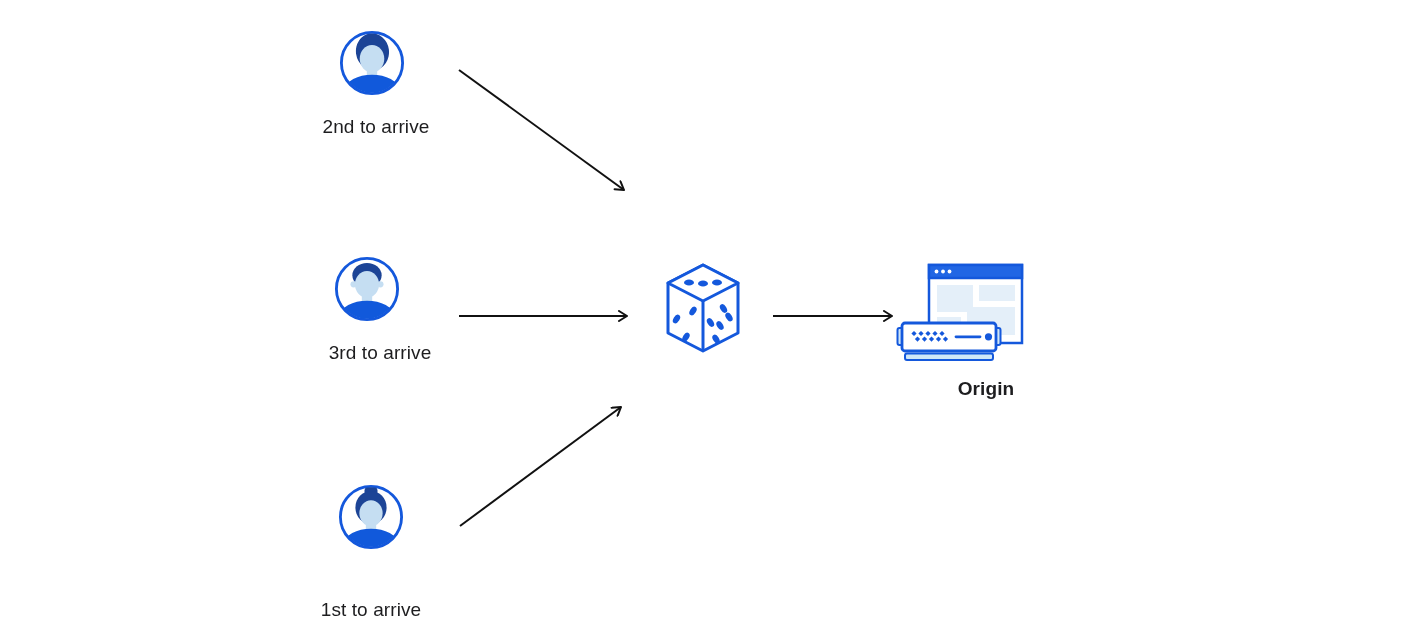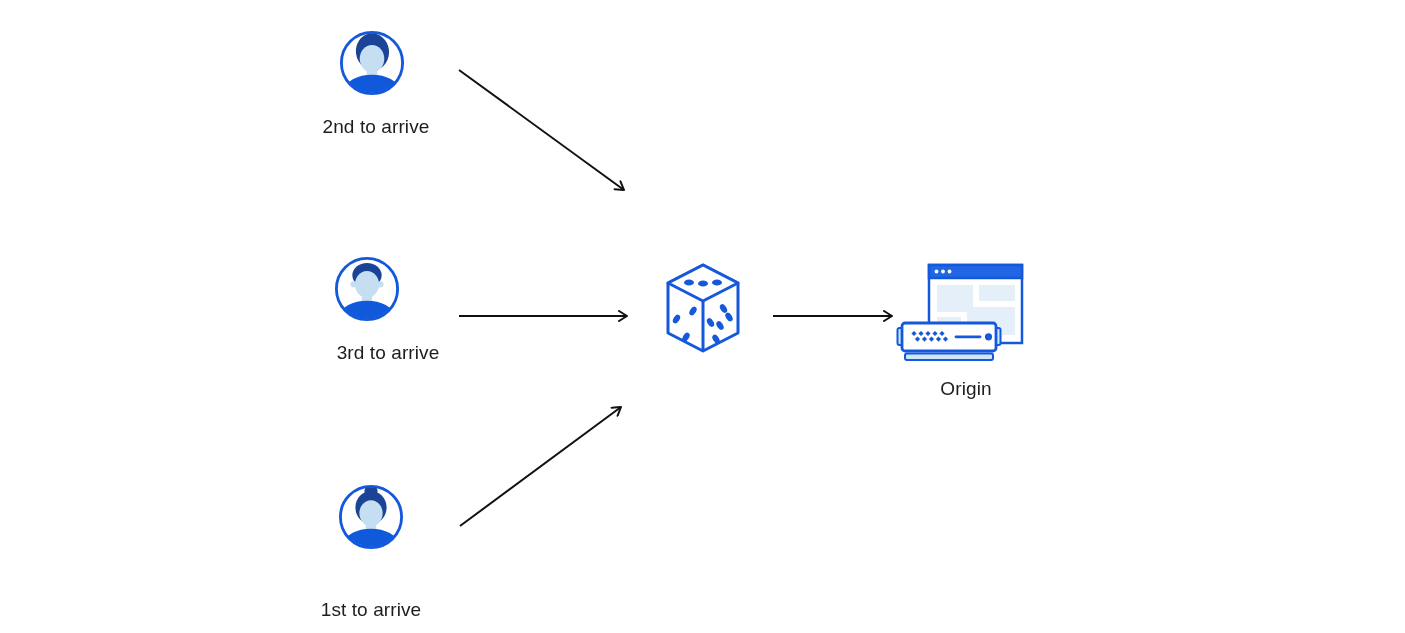--- a/index.html
+++ b/index.html
@@ -91,21 +91,21 @@
       <g clip-path="url(#avc2)">
         <ellipse cx="36" cy="21.5" rx="15.5" ry="13" class="fn"></ellipse>
         <circle cx="21.8" cy="31" r="3.3" class="fs"></circle>
         <circle cx="50.2" cy="31" r="3.3" class="fs"></circle>
         <rect x="30.5" y="38" width="11" height="14" class="fs"></rect>
         <ellipse cx="36" cy="31" rx="12.8" ry="14" class="fs"></ellipse>
         <path d="M3 74 C5 56 19 48.5 36 48.5 C53 48.5 67 56 69 74 Z" class="fshirt"></path>
       </g>
     </svg>
   </div>
-  <div class="node-label" style="left:308px;top:343px;">3rd to arrive</div>
+  <div class="node-label" style="left:300px;top:343px;">3rd to arrive</div>
 
   <div class="node" style="left:337px;top:483px;">
     <svg width="68" height="68" viewBox="0 0 72 72">
       <defs>
           <clipPath id="avc3">
             <circle cx="36" cy="36" r="31.6"></circle>
           </clipPath>
         </defs>
       <circle cx="36" cy="36" r="32.4" class="fw sb" stroke-width="3"></circle>
       <g clip-path="url(#avc3)">
@@ -177,15 +177,15 @@
             <use href="#dm" x="10.5" y="5.6"></use>
           <use href="#dm" x="17.5" y="5.6"></use>
             <use href="#dm" x="24.5" y="5.6"></use>
             <use href="#dm" x="31.5" y="5.6"></use>
         </g>
         <line x1="60" y1="74.8" x2="84" y2="74.8" class="sb" stroke-width="2.8" stroke-linecap="round"></line>
         <circle cx="92.5" cy="74.8" r="3.6" class="fb"></circle>
       </g>
     </svg>
   </div>
-  <div class="node-label" style="left:886px;top:379px;">Origin</div>
+  <div class="node-label" style="left:906px;top:379px;font-weight:bold;">Origin</div>
 
 </div>
 
 </body></html>

